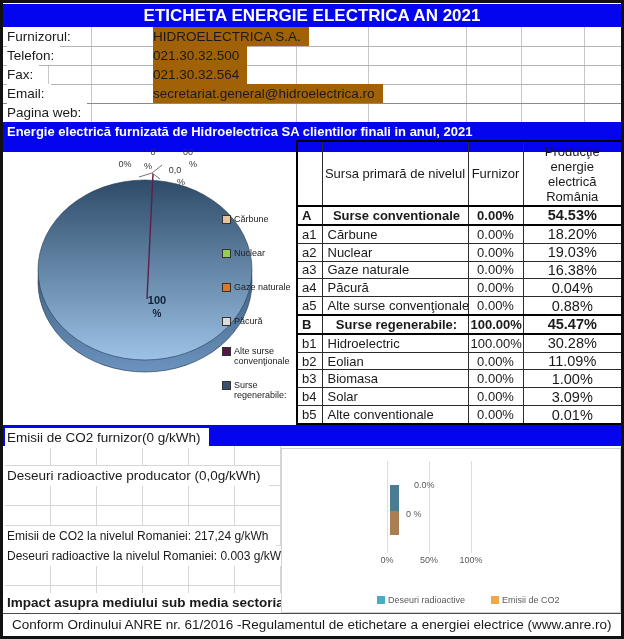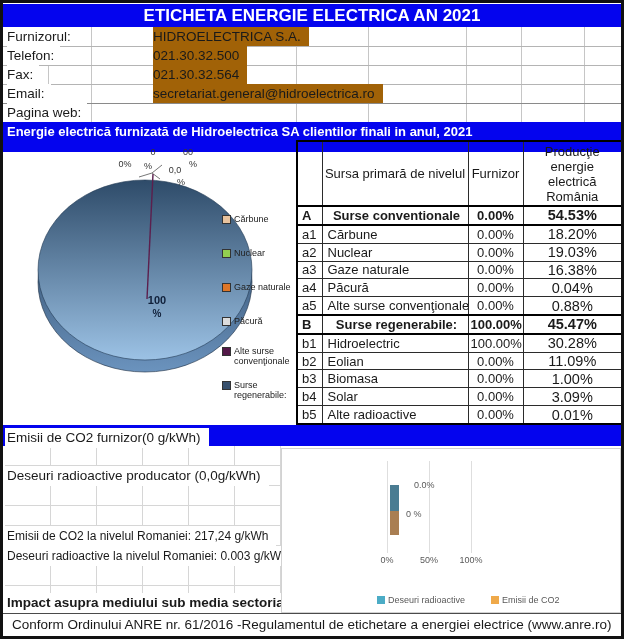--- a/index.html
+++ b/index.html
@@ -232,21 +232,21 @@
       <td class="td-pct td-prod">1.00%</td>
     </tr>
     <tr>
       <td class="td-code">b4</td>
       <td class="td-src">Solar</td>
       <td class="td-pct">0.00%</td>
       <td class="td-pct td-prod">3.09%</td>
     </tr>
     <tr>
       <td class="td-code">b5</td>
-      <td class="td-src">Alte radioactive</td>
+      <td class="td-src">Alte conventionale</td>
       <td class="td-pct">0.00%</td>
       <td class="td-pct td-prod">0.01%</td>
     </tr>
   </tbody>
     </table>
 
   <div class="bar2" style="background-color: rgb(4, 4, 238);">Impact asupra mediului</div>
 
   <div class="impact-grid"></div>
 

